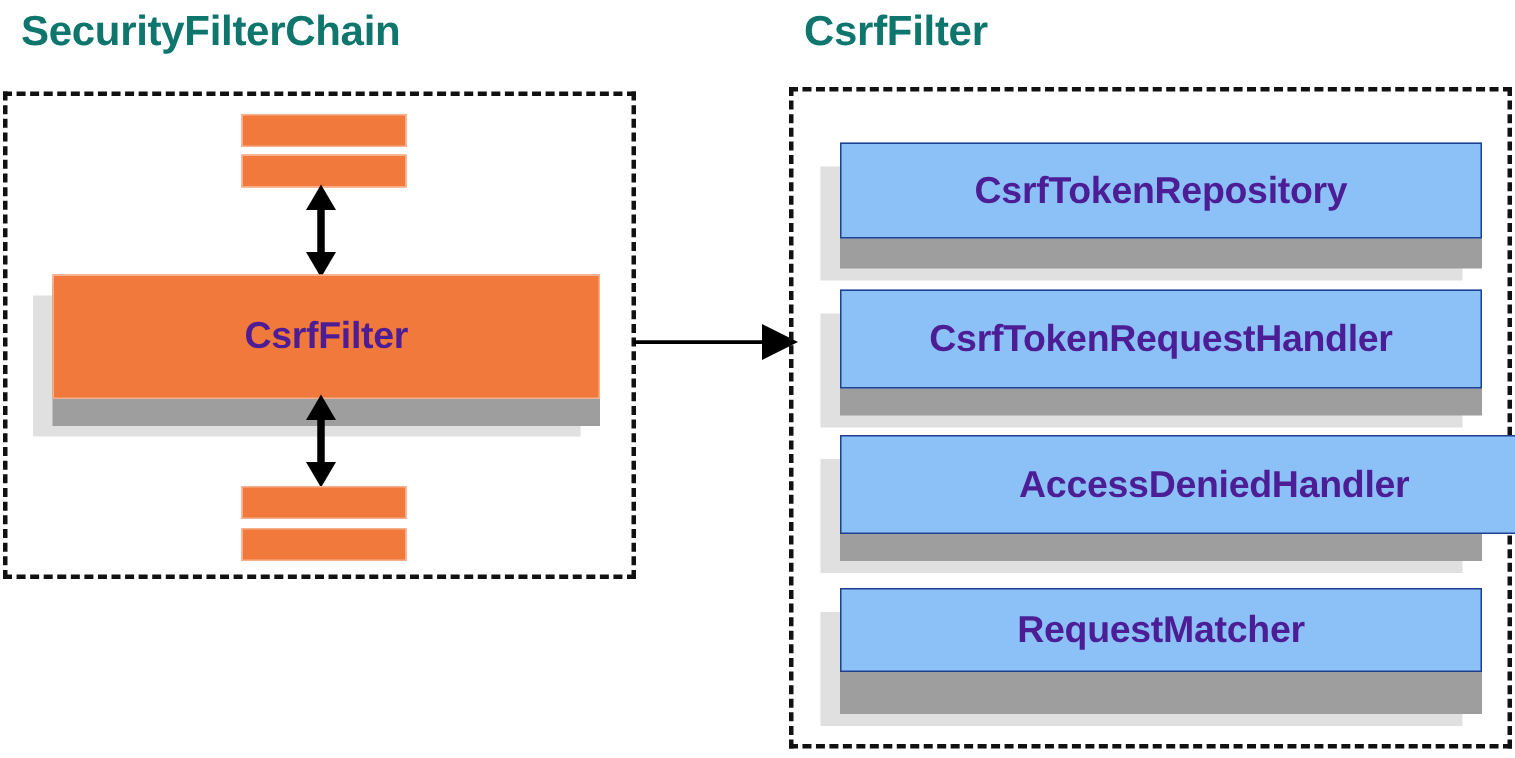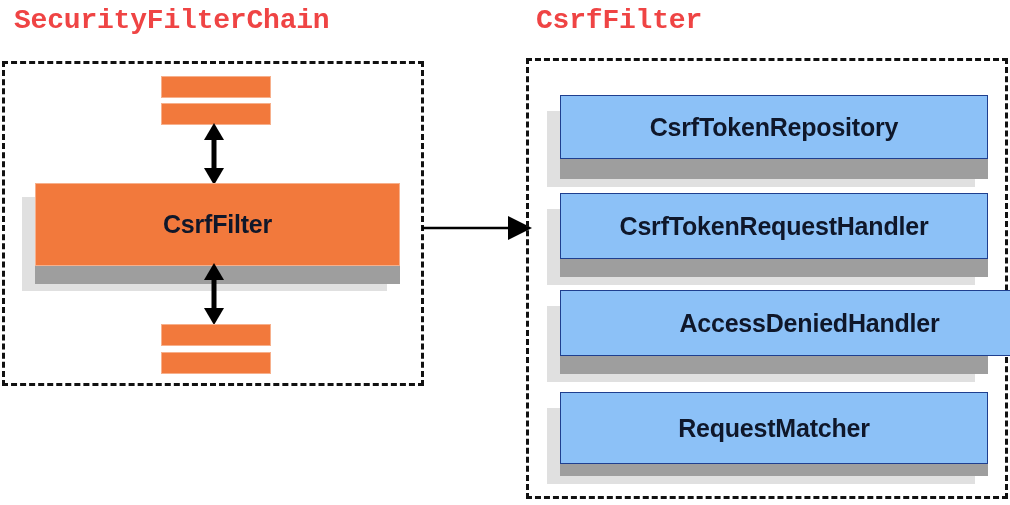--- a/index.html
+++ b/index.html
@@ -15,24 +15,23 @@
     font-family: "Liberation Sans", sans-serif;
     overflow: hidden;
   }
 
   
   .panel-title {
     position: absolute;
     font-weight: bold;
     font-size: 28px;
     line-height: 30px;
-    color: #ef4444;
+    color: #0f766e;
     white-space: nowrap;
     letter-spacing: -0.2px;
-    font-family: Liberation Mono, monospace;
   }
   #title-left  { left: 14px;  top: 6px; }
   #title-right { left: 536px; top: 6px; }
 
   
   .dashed-box {
     position: absolute;
     border: 3px dashed #111111;
     box-sizing: border-box;
     background: transparent;
@@ -62,21 +61,21 @@
   }
   .stack .layer.front {
     left: 0; top: 0;
     display: flex;
     align-items: center;
     justify-content: center;
   }
   .card-label {
     font-weight: bold;
     font-size: 25px;
-    color: #0f172a;
+    color: #4c1d95;
     white-space: nowrap;
     letter-spacing: -0.2px;
   }
 
   
   .orange-face {
     background: #f2793c;
     border: 1px solid #f7b08c;
   }
   .blue-face {
@@ -170,18 +169,18 @@
     <div class="layer back2" style="left:0px;  top:16px; width:428px; height:76px;"></div>
     <div class="layer back1" style="left:13px; top:8px;  width:428px; height:76px;"></div>
     <div class="layer front blue-face" style="left:13px; top:0px; width:499px; height:66px;">
       <span class="card-label">AccessDeniedHandler</span>
     </div>
   </div>
 
   <div class="stack" style="left:547px; top:392px; width:441px; height:90px;">
     <div class="layer back2" style="left:0px;  top:16px; width:428px; height:76px;"></div>
     <div class="layer back1" style="left:13px; top:8px;  width:428px; height:76px;"></div>
-    <div class="layer front blue-face" style="left:13px; top:0px; width:428px; height:72px;">
+    <div class="layer front blue-face" style="left:13px; top:0px; width:428px; height:56px;">
       <span class="card-label">RequestMatcher</span>
     </div>
   </div>
 
 </div>
 
 </body></html>

